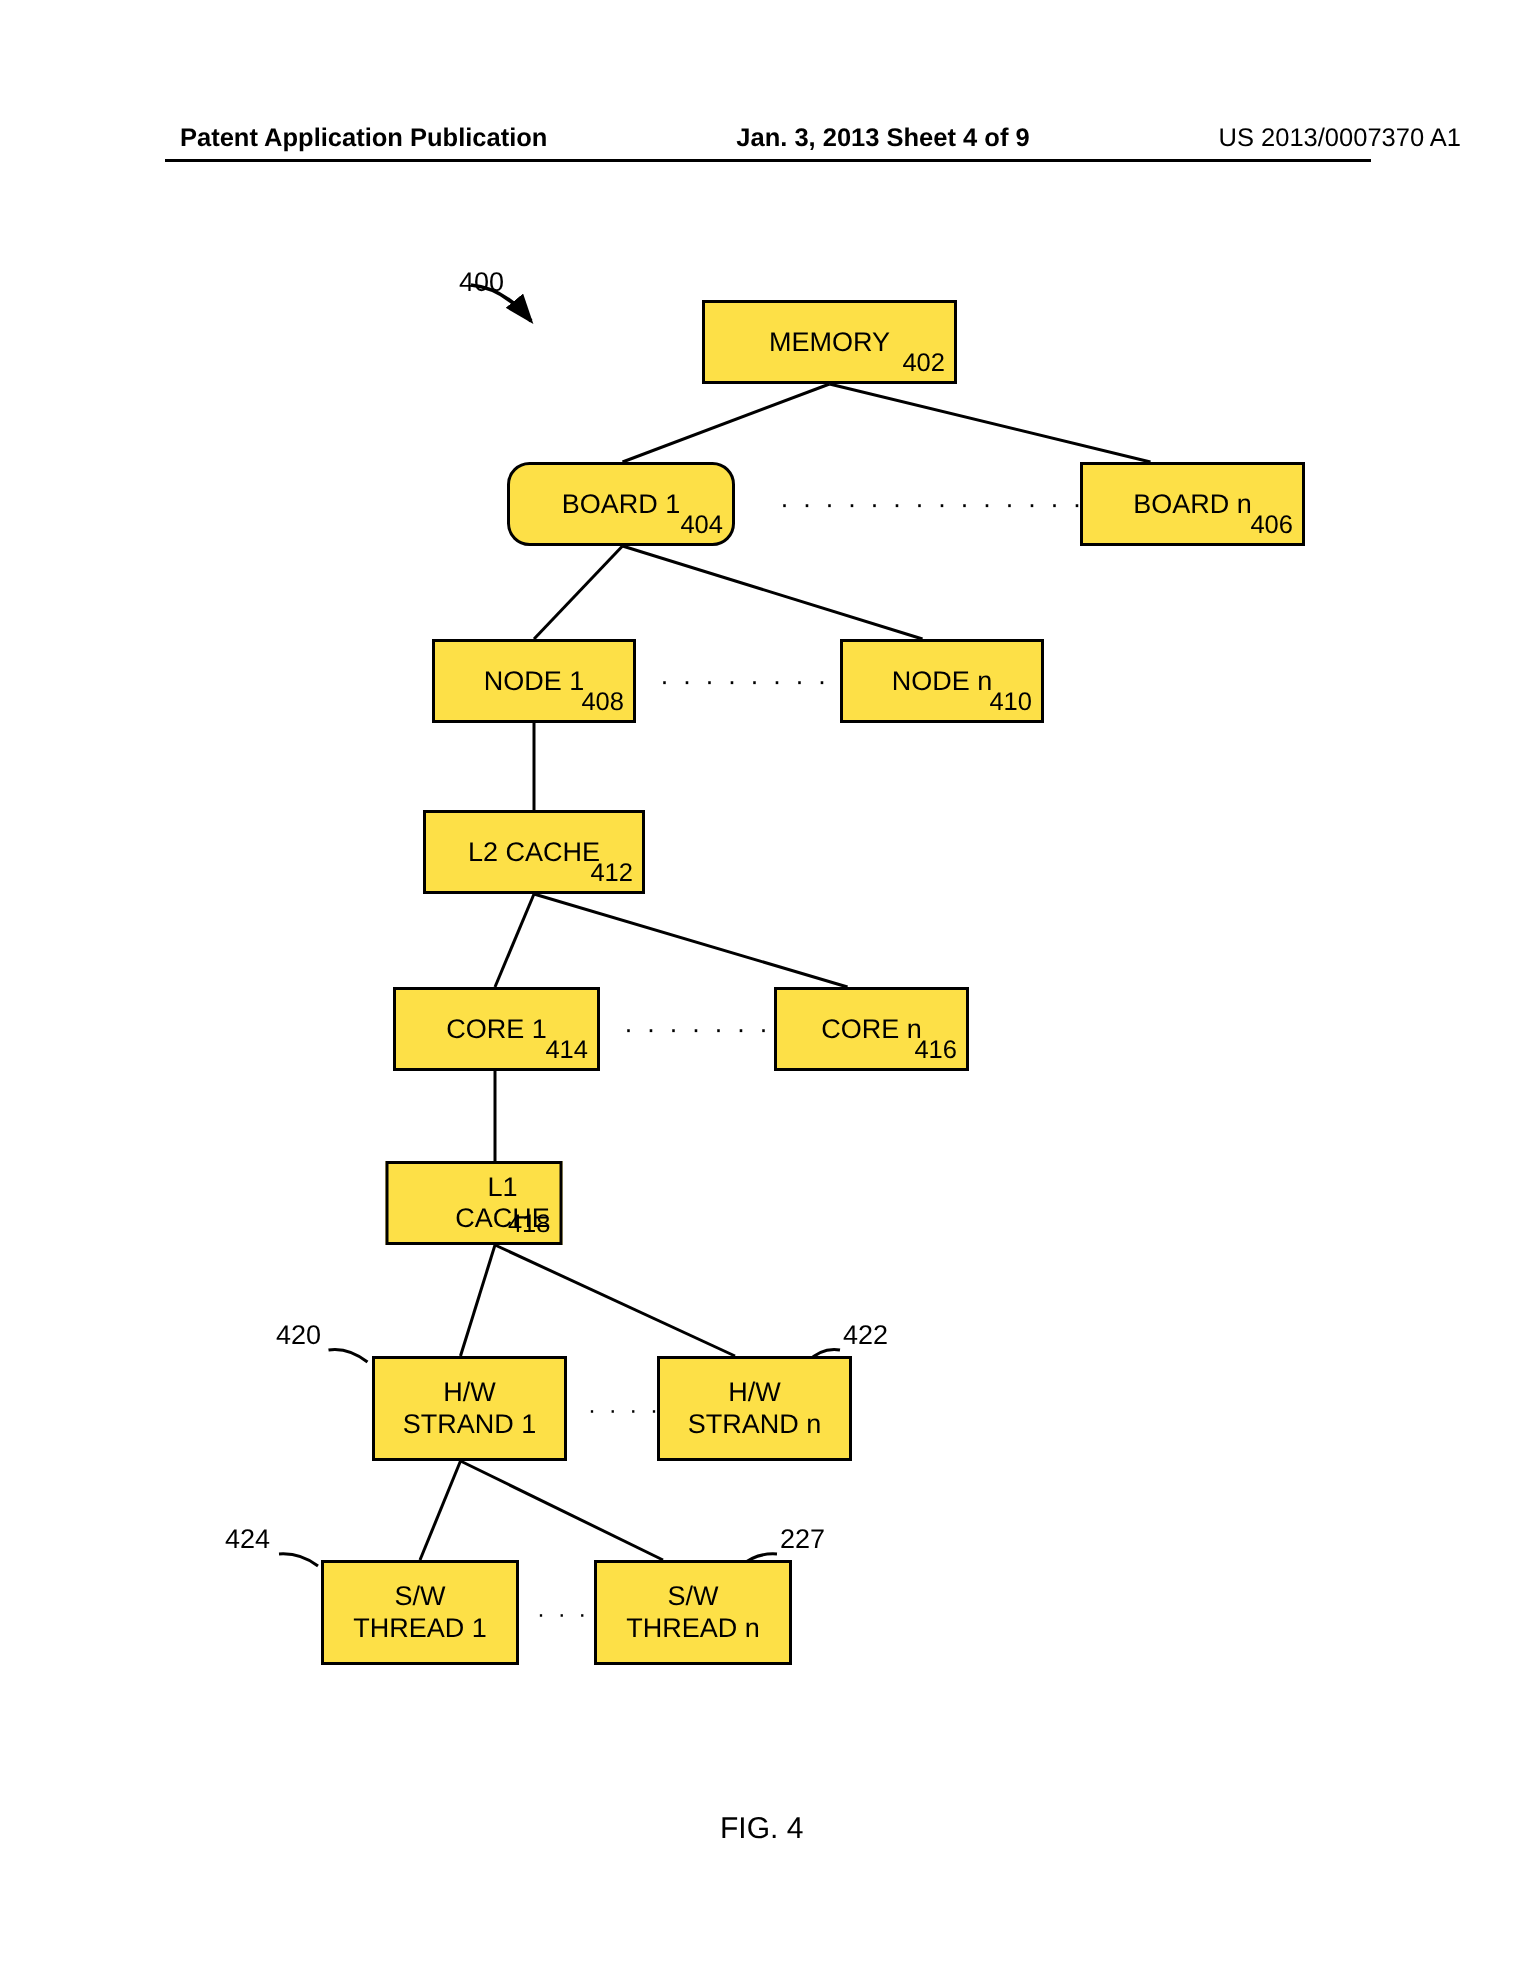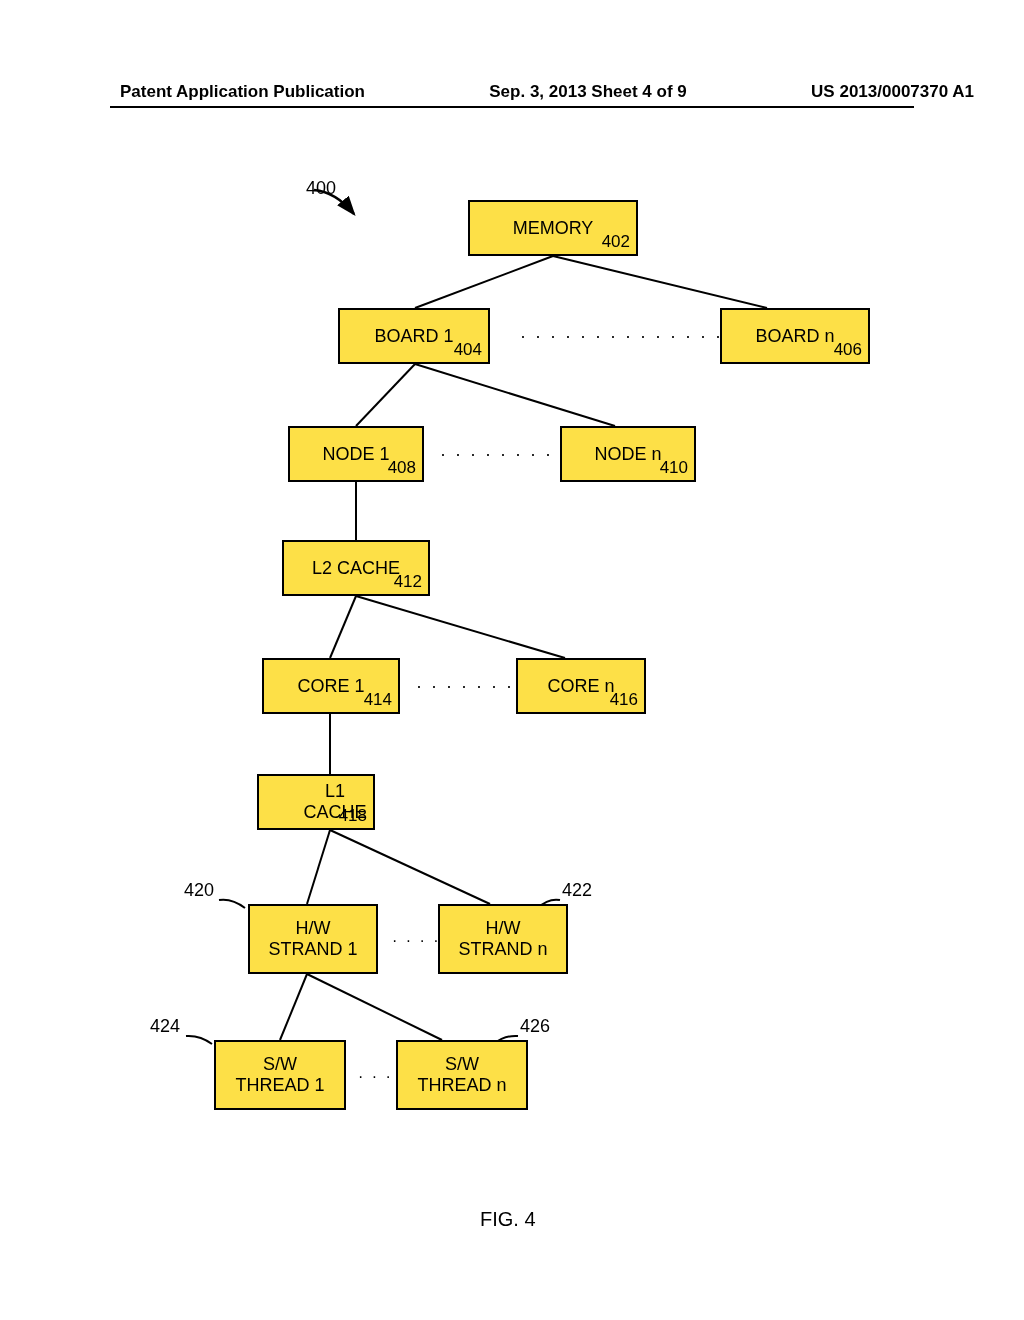--- a/index.html
+++ b/index.html
@@ -14,21 +14,21 @@
       position: absolute;
       top: 82px;
       left: 0;
       width: 100%;
       display: flex;
       justify-content: space-between;
       padding: 0 50px 0 120px;
       font-size: 17px;
     }
     .header-left { font-weight: bold; }
-    .header-right { font-weight: bold; }
+    .header-right { font-weight: normal; }
     .header-center { font-weight: bold; }
     .header-divider {
       position: absolute;
       top: 106px;
       left: 110px;
       right: 110px;
       border-top: 2px solid #000;
     }
     .diagram {
       position: absolute;
@@ -79,21 +79,21 @@
       top: 0;
       left: 0;
       overflow: visible;
     }
   </style>
 </head>
 <body>
 
 <div class="header">
   <span class="header-left">Patent Application Publication</span>
-  <span class="header-center">Sep. 3, 2013  Sheet 4 of 9</span>
+  <span class="header-center">Jan. 3, 2013  Sheet 4 of 9</span>
   <span class="header-right">US 2013/0007370 A1</span>
 </div>
 <div class="header-divider"></div>
 
 <div class="diagram">
 
   <div class="label" style="top:18px; left:278px;margin-left:28px;">400</div>
   <svg class="connector" width="60" height="40" style="top:24px; left:310px;">
     <defs>
         <marker id="ah" markerWidth="10" markerHeight="10" refX="7" refY="3" orient="auto">
@@ -130,21 +130,21 @@
 
     <path d="M 219 740 Q 232 738 245 748" stroke="#000" stroke-width="2" fill="none"></path>
 
     <path d="M 560 740 Q 548 738 538 748" stroke="#000" stroke-width="2" fill="none"></path>
 
     <path d="M 186 876 Q 200 875 212 884" stroke="#000" stroke-width="2" fill="none"></path>
 
     <path d="M 518 876 Q 504 875 494 884" stroke="#000" stroke-width="2" fill="none"></path>
   </svg>
 
-  <div class="box" style="top:148px; left:338px; width:152px; height:56px;">
+  <div class="box" style="top:148px; left:338px; width:152px; height:56px;border-radius:15px;">
     <span class="main">BOARD 1</span>
     <span class="ref">404</span>
   </div>
 
   <div class="dots" style="top:166px; left:520px;">· · · · · · · · · · · · · ·</div>
 
   <div class="box" style="top:148px; left:720px; width:150px; height:56px;">
     <span class="main">BOARD n</span>
     <span class="ref">406</span>
   </div>
@@ -206,17 +206,17 @@
     <span class="main">THREAD 1</span>
   </div>
 
   <div class="dots short" style="top:908px; left:358px;">· · · · · ·</div>
 
   <div class="box stack" style="top:880px; left:396px; width:132px; height:70px;">
     <span class="main">S/W</span>
     <span class="main">THREAD n</span>
   </div>
 
-  <div class="label" style="top:856px; left:520px;">426</div>
+  <div class="label" style="top:856px; left:520px;">227</div>
 
   <div class="figcap" style="top:1036px; left:480px;">FIG. 4</div>
 
 </div>
 
 </body></html>

